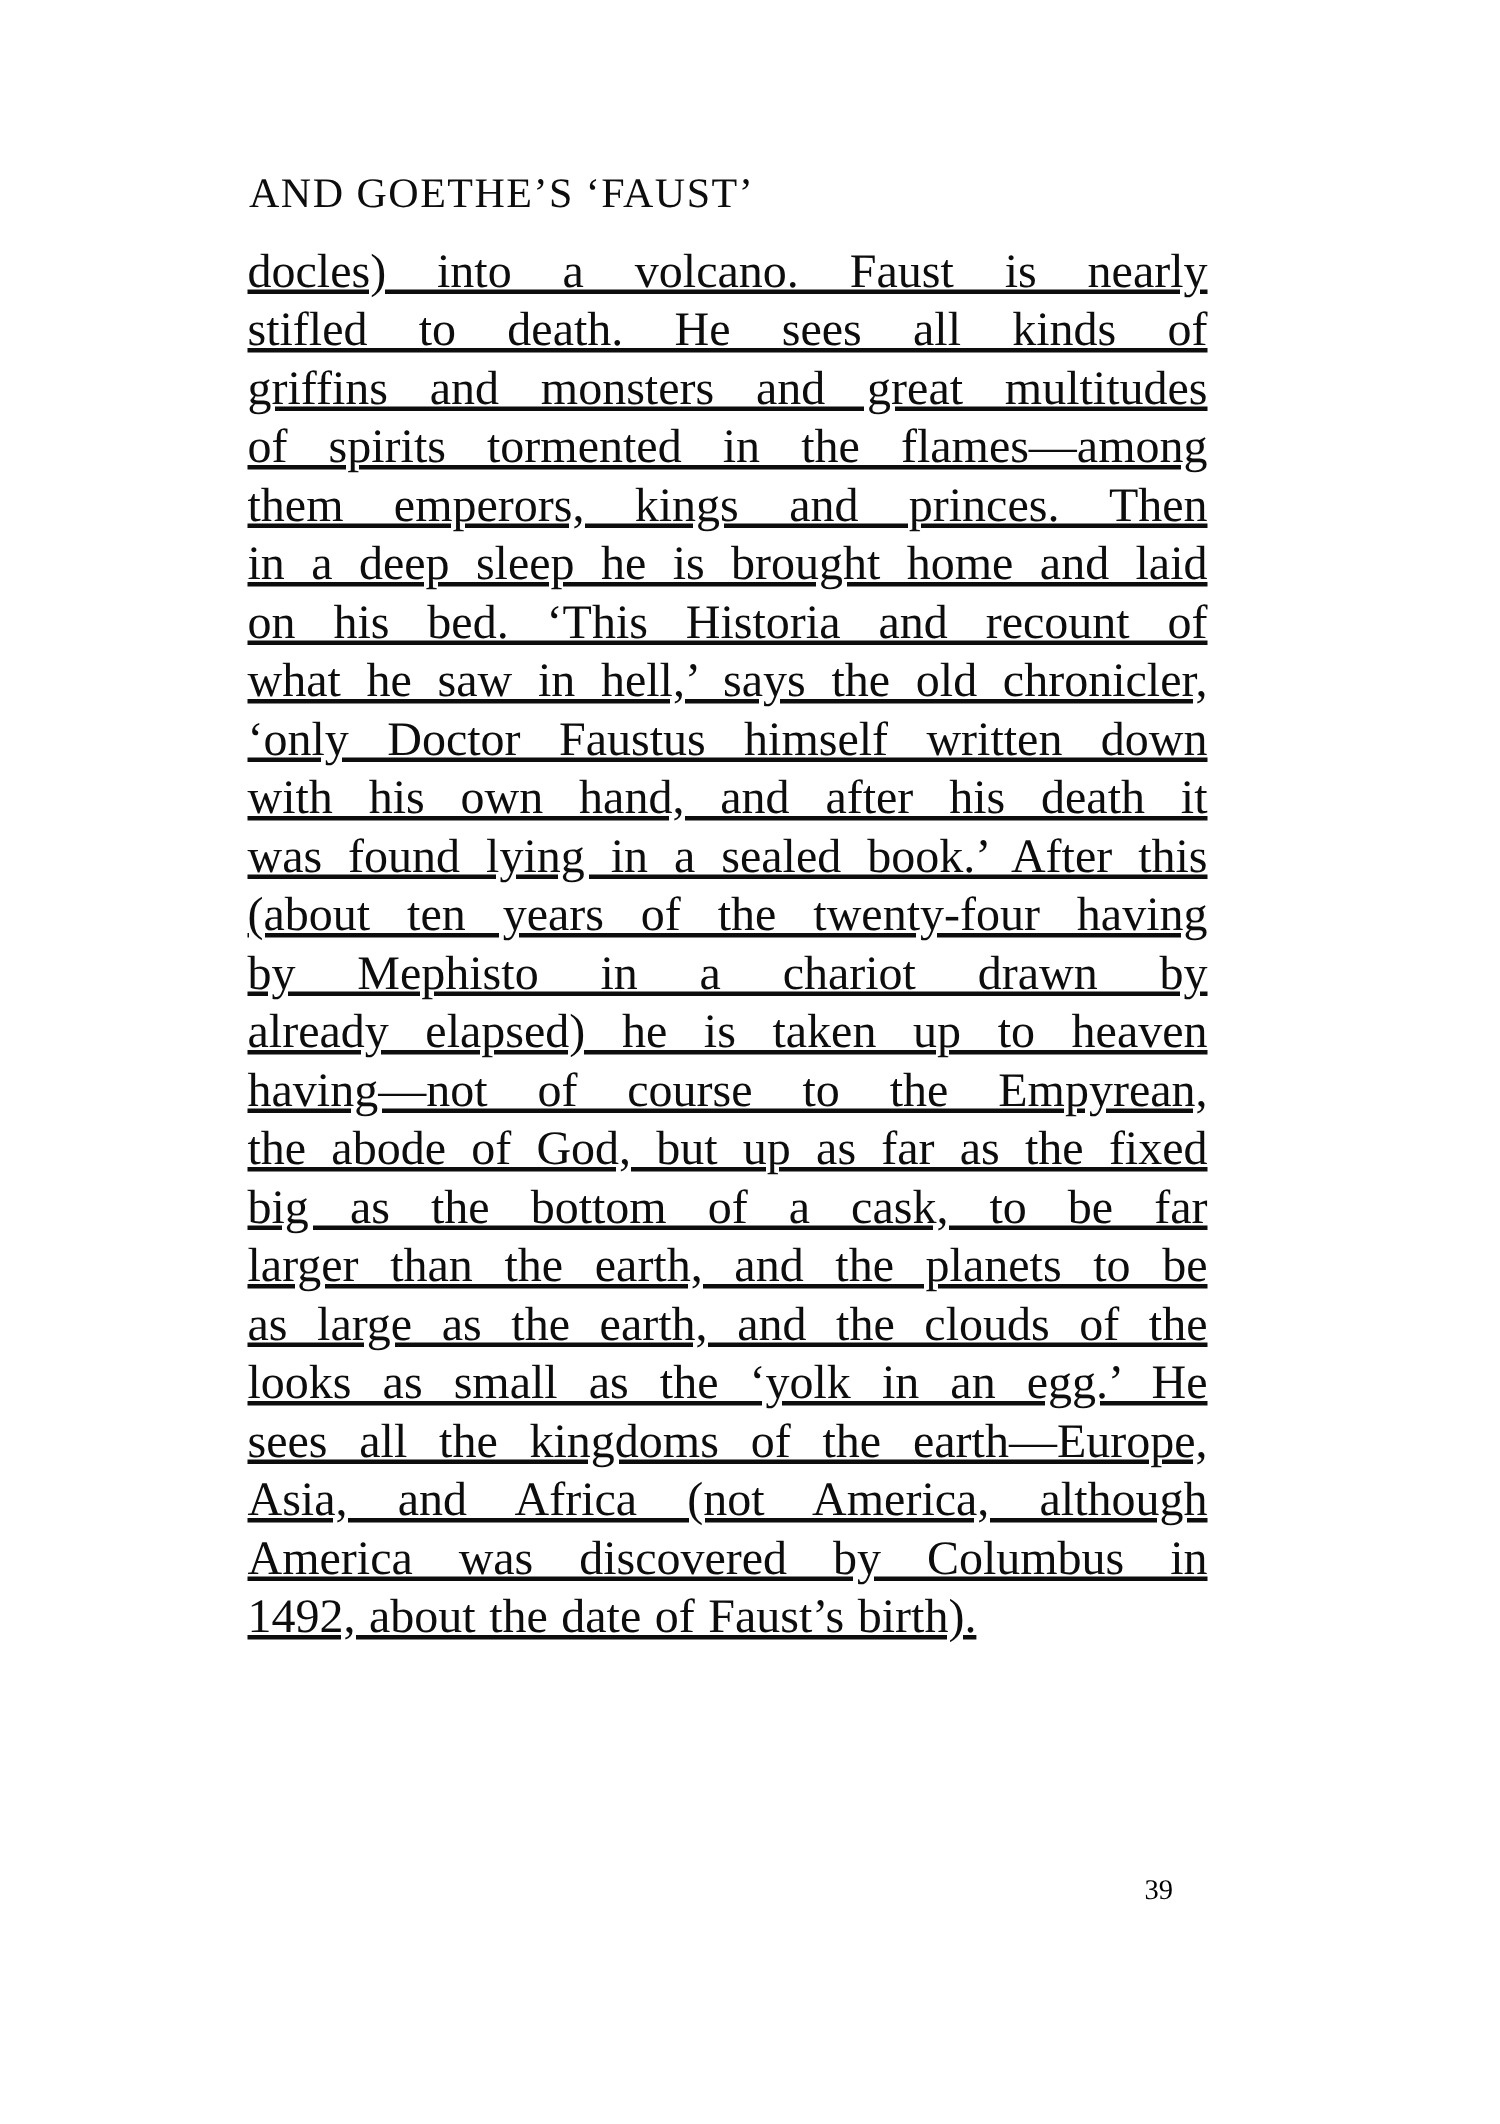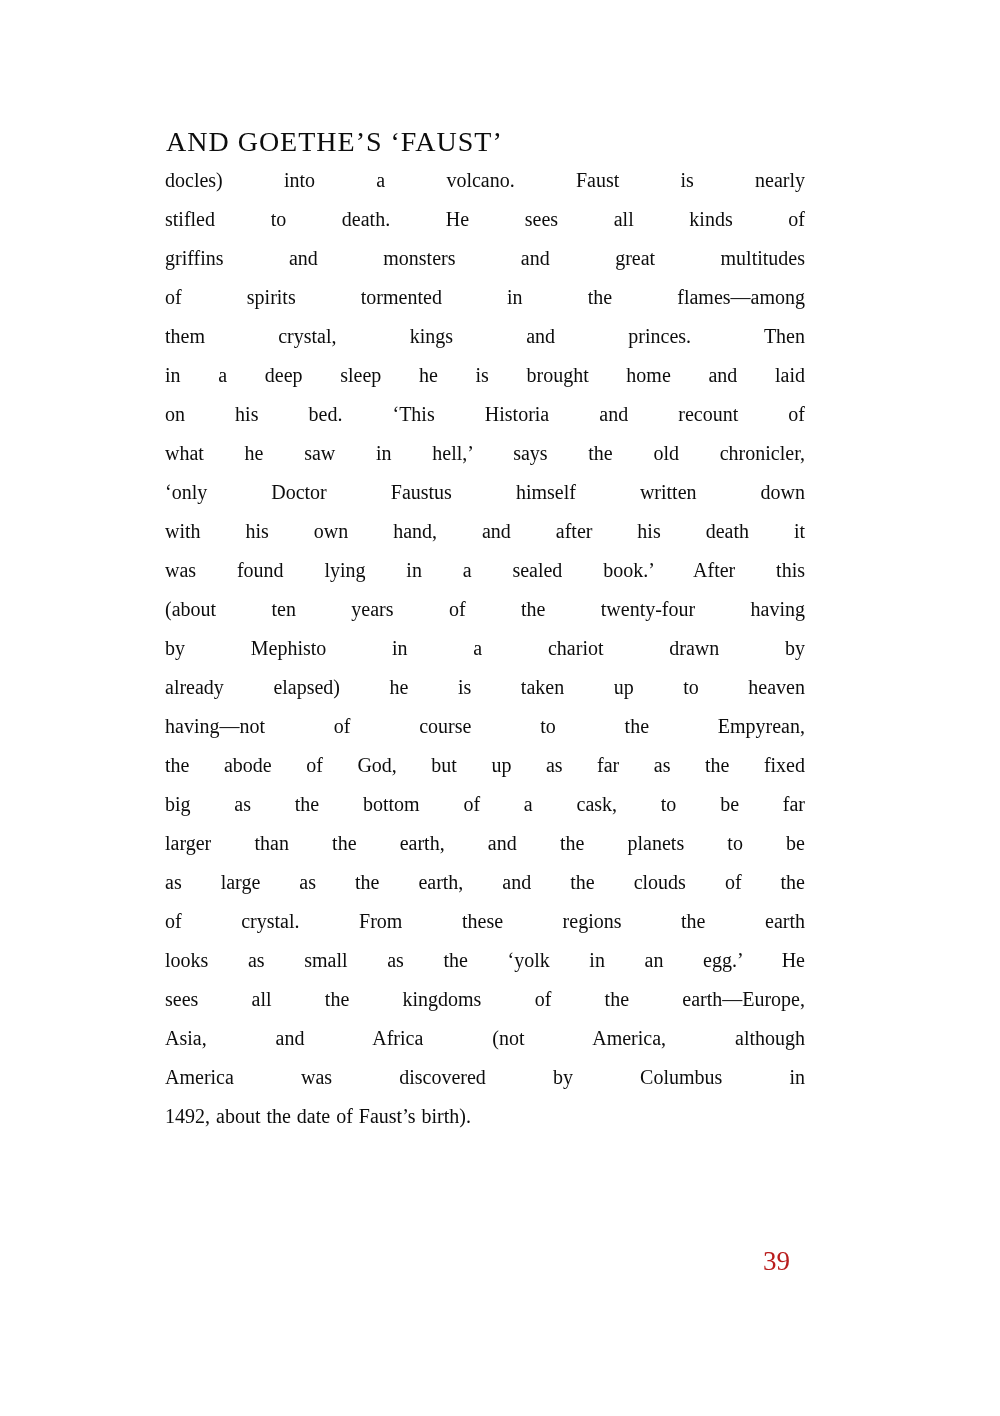--- a/index.html
+++ b/index.html
@@ -19,75 +19,74 @@
   .running-header {
     position: absolute;
     left: 166px;
     top: 113px;
     width: 640px;
     font-size: 28px;
     line-height: 34px;
     letter-spacing: 1px;
     white-space: nowrap;
     color: #0d0d0d;
-    margin-top: 12px;
   }
   .text-block {
     position: absolute;
     left: 165px;
     top: 161px;
     width: 640px;
   }
   .line {
-    font-size: 20px;
+    font-size: 32px;
     line-height: 39px;
     text-align: justify;
     text-align-last: justify;
     word-spacing: 1px;
+    text-decoration: underline;
   }
   .line.last {
     text-align-last: left;
   }
   .page-number {
     position: absolute;
     left: 763px;
     top: 1243px;
-    font-size: 27px;
+    font-size: 19px;
     line-height: 36px;
-    color: #b91c1c;
+    color: #000000;
   }
 </style>
 </head>
 <body>
 
 <div class="scan-page">
 
   <div class="running-header">AND GOETHE’S ‘FAUST’</div>
 
   <div class="text-block">
     <div class="line">docles) into a volcano.  Faust is nearly</div>
     <div class="line">stifled to death.  He sees all kinds of</div>
     <div class="line">griffins and monsters and great multitudes</div>
     <div class="line">of spirits tormented in the flames—among</div>
-    <div class="line">them crystal, kings and princes.  Then</div>
+    <div class="line">them emperors, kings and princes.  Then</div>
     <div class="line">in a deep sleep he is brought home and laid</div>
     <div class="line">on his bed.  ‘This Historia and recount of</div>
     <div class="line">what he saw in hell,’ says the old chronicler,</div>
     <div class="line">‘only Doctor Faustus himself written down</div>
     <div class="line">with his own hand, and after his death it</div>
     <div class="line">was found lying in a sealed book.’  After this</div>
     <div class="line">(about ten years of the twenty-four having</div>
     <div class="line">by Mephisto in a chariot drawn by</div>
     <div class="line">already elapsed) he is taken up to heaven</div>
     <div class="line">having—not of course to the Empyrean,</div>
     <div class="line">the abode of God, but up as far as the fixed</div>
     <div class="line">big as the bottom of a cask, to be far</div>
     <div class="line">larger than the earth, and the planets to be</div>
     <div class="line">as large as the earth, and the clouds of the</div>
-    <div class="line">of crystal.  From these regions the earth</div>
     <div class="line">looks as small as the ‘yolk in an egg.’  He</div>
     <div class="line">sees all the kingdoms of the earth—Europe,</div>
     <div class="line">Asia, and Africa (not America, although</div>
     <div class="line">America was discovered by Columbus in</div>
     <div class="line last">1492, about the date of Faust’s birth).</div>
   </div>
 
   <div class="page-number">39</div>
 
 </div>

